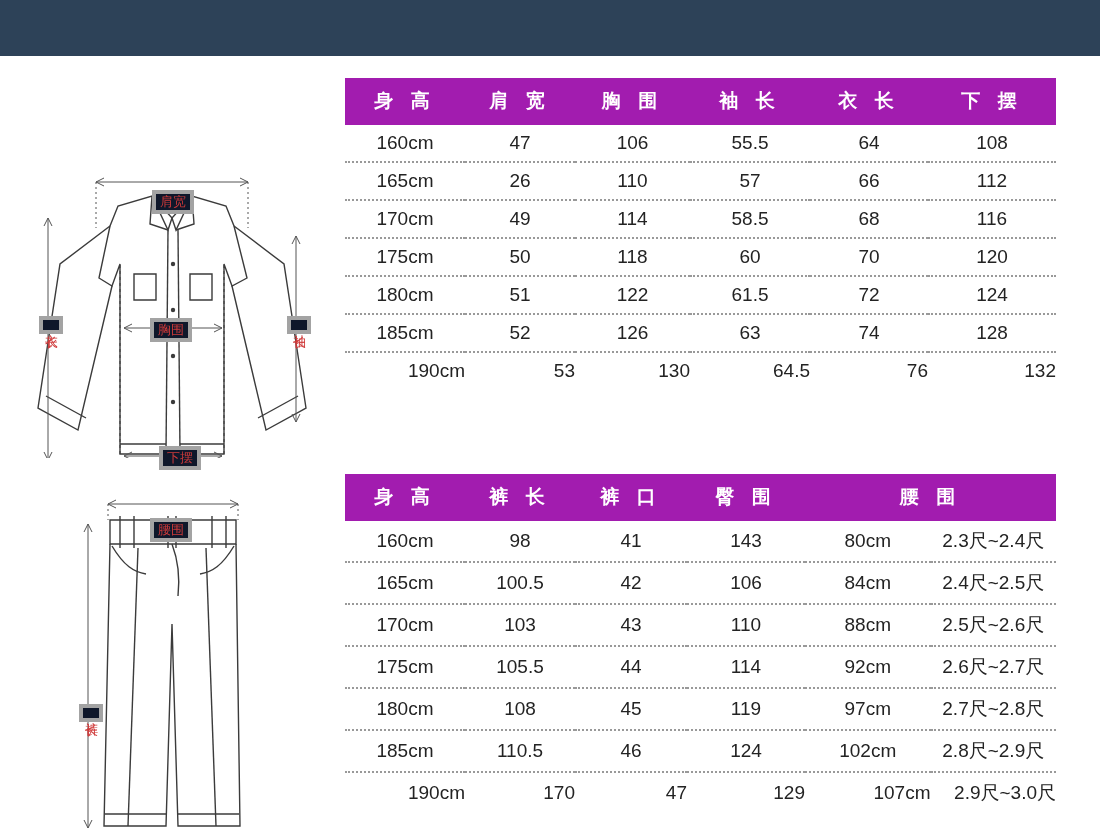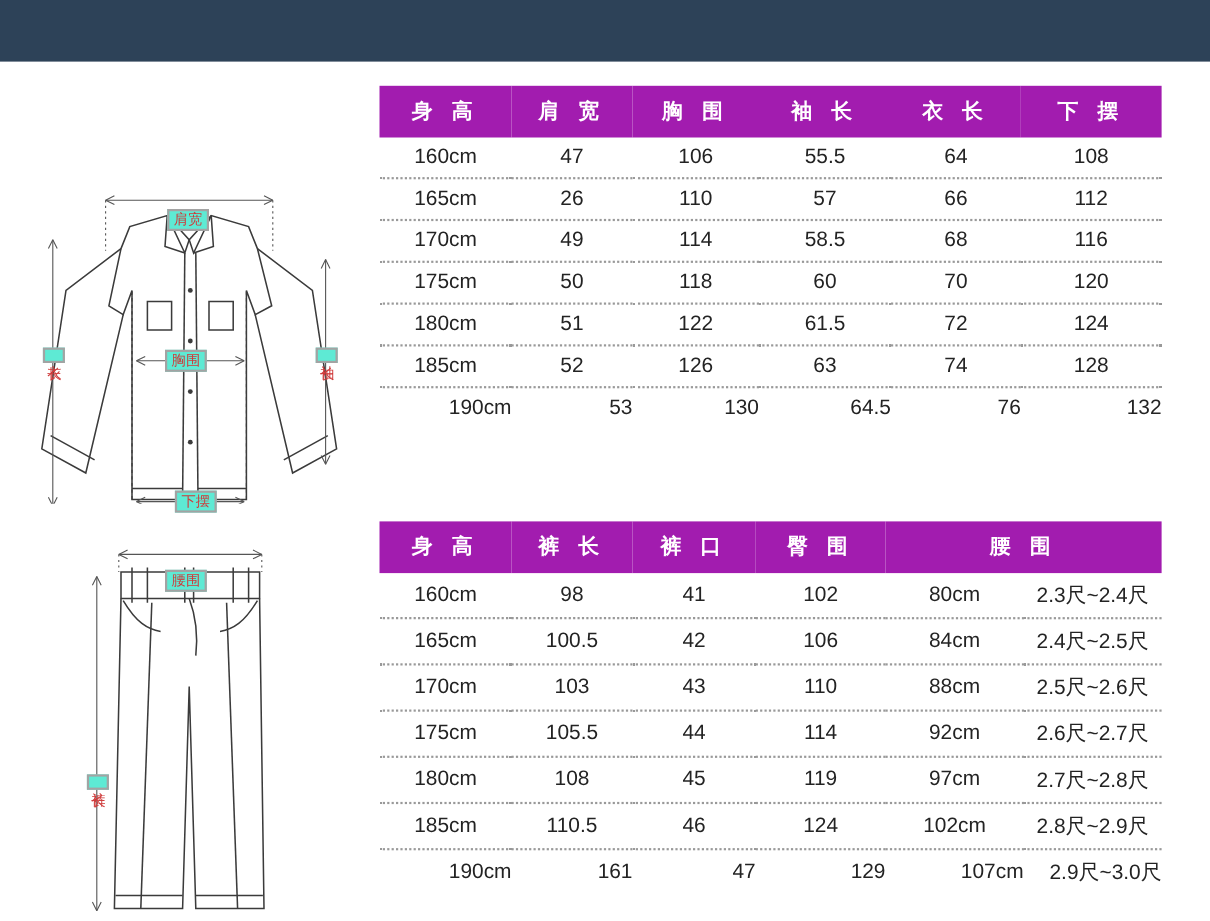--- a/index.html
+++ b/index.html
@@ -85,23 +85,23 @@
     border-bottom: 2px dotted #999999;
   }
   table.size-table tbody tr:last-child td {
     border-bottom: none;
     text-align: right;
   }
 
   
   .lbl {
     position: absolute;
-    border: 2px solid #a3a3a3;
+    border: 4px solid #a3a3a3;
     color: #cf3a3a;
-    background: #5eead4;
+    background: #0f172a;
     font-size: 13px;
     padding: 1px 4px;
     line-height: 14px;
     white-space: nowrap;
   }
   .lbl.vert {
     writing-mode: vertical-rl;
     text-orientation: upright;
     padding: 4px 1px;
     letter-spacing: 1px;
@@ -307,21 +307,21 @@
             <th style="width:112px">裤 口</th>
             <th style="width:118px">臀 围</th>
             <th style="width:251px" colspan="2">腰 围</th>
           </tr>
         </thead>
         <tbody>
           <tr>
             <td>160cm</td>
             <td>98</td>
             <td>41</td>
-            <td>102</td>
+            <td>143</td>
             <td>80cm</td>
             <td>2.3尺~2.4尺</td>
           </tr>
           <tr>
             <td>165cm</td>
             <td>100.5</td>
             <td>42</td>
             <td>106</td>
             <td>84cm</td>
             <td>2.4尺~2.5尺</td>
@@ -353,21 +353,21 @@
           <tr>
             <td>185cm</td>
             <td>110.5</td>
             <td>46</td>
             <td>124</td>
             <td>102cm</td>
             <td>2.8尺~2.9尺</td>
           </tr>
           <tr>
             <td>190cm</td>
-            <td>161</td>
+            <td>170</td>
             <td>47</td>
             <td>129</td>
             <td>107cm</td>
             <td>2.9尺~3.0尺</td>
           </tr>
         </tbody>
       </table>
     </div>
   </div>
 

